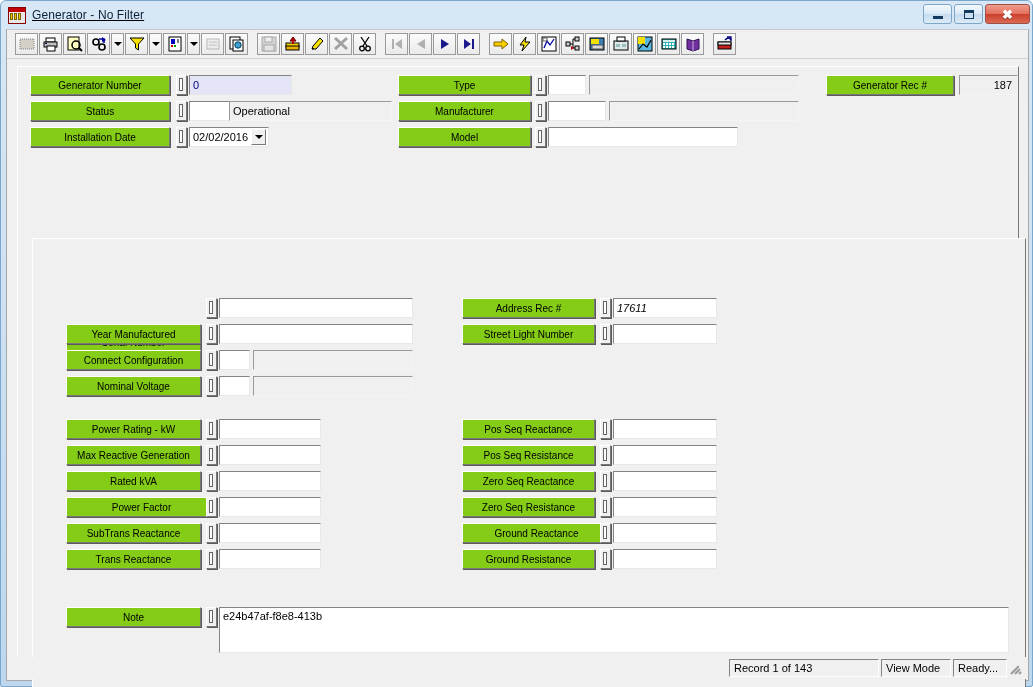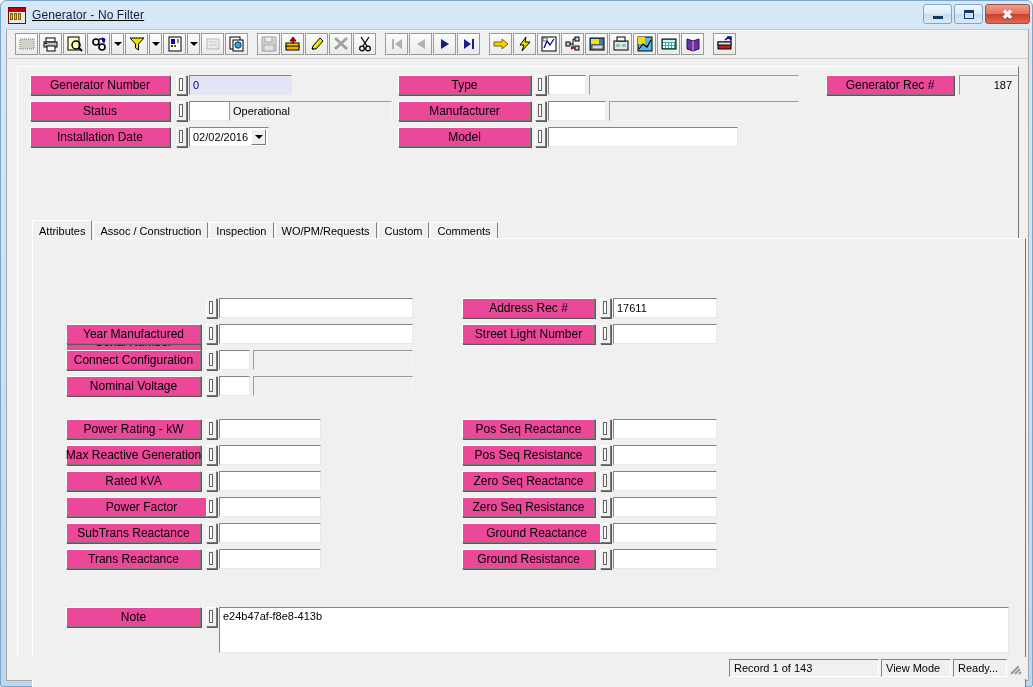--- a/index.html
+++ b/index.html
@@ -151,28 +151,28 @@
     border-left: 1px solid #ffffff;
     border-right: 1px solid #787878;
     border-bottom: 1px solid #787878;
   }
 
   
   .fld-label {
     position: absolute;
     box-sizing: border-box;
     height: 20px;
-    background: #ec4899;
+    background: #84cc16;
     border-top: 1px solid #ffffff;
     border-left: 1px solid #ffffff;
     border-right: 1px solid #787878;
     border-bottom: 1px solid #787878;
     box-shadow: 1px 1px 0 #5a5a5a;
     display: flex; align-items: center; justify-content: center;
-    font-size: 12px;
+    font-size: 10px;
     color: #000;
     white-space: nowrap;
   }
   
   .fld-spin {
     position: absolute;
     width: 11px; height: 20px;
     box-sizing: border-box;
     background: #f0f0f0;
     border-top: 1px solid #ffffff;
@@ -605,28 +605,20 @@
       <div class="inp" style="left:530px; top:34px; width:58px;"></div>
       <div class="inp flat-ro" style="left:591px; top:34px; width:190px;"></div>
 
       <div class="fld-label" style="left:380px; top:60px; width:133px;">Model</div>
       <div class="fld-spin" style="left:517px; top:60px;"></div>
       <div class="inp" style="left:530px; top:60px; width:190px;"></div>
 
       <div class="fld-label" style="left:808px; top:8px; width:128px;">Generator Rec #</div>
       <div class="inp flat-ro numeric" style="left:941px; top:8px; width:59px;">187</div>
 
-      <div id="tabstrip">
-        <div class="tab active">Attributes</div>
-        <div class="tab">Assoc / Construction</div>
-        <div class="tab">Inspection</div>
-        <div class="tab">WO/PM/Requests</div>
-        <div class="tab">Custom</div>
-        <div class="tab">Comments</div>
-      </div>
 
       <div id="tabbody">
         <div id="tabbody-inner">
 
           <div class="fld-label" style="left:33px; top:59px; width:135px;margin-top:34px;">Serial Number</div>
           <div class="fld-spin" style="left:173px; top:59px;"></div>
           <div class="inp" style="left:186px; top:59px; width:194px;"></div>
 
           <div class="fld-label" style="left:33px; top:85px; width:135px;">Year Manufactured</div>
           <div class="fld-spin" style="left:173px; top:85px;"></div>
@@ -661,21 +653,21 @@
           <div class="fld-label" style="left:33px; top:284px; width:135px;">SubTrans Reactance</div>
           <div class="fld-spin" style="left:173px; top:284px;"></div>
           <div class="inp" style="left:186px; top:284px; width:102px;"></div>
 
           <div class="fld-label" style="left:33px; top:310px; width:135px;">Trans Reactance</div>
           <div class="fld-spin" style="left:173px; top:310px;"></div>
           <div class="inp" style="left:186px; top:310px; width:102px;"></div>
 
           <div class="fld-label" style="left:429px; top:59px; width:133px;">Address Rec #</div>
           <div class="fld-spin" style="left:567px; top:59px;"></div>
-          <div class="inp" style="left:580px; top:59px; width:104px;">17611</div>
+          <div class="inp" style="left:580px; top:59px; width:104px;font-style:italic;">17611</div>
 
           <div class="fld-label" style="left:429px; top:85px; width:133px;">Street Light Number</div>
           <div class="fld-spin" style="left:567px; top:85px;"></div>
           <div class="inp" style="left:580px; top:85px; width:104px;"></div>
 
           <div class="fld-label" style="left:429px; top:180px; width:133px;">Pos Seq Reactance</div>
           <div class="fld-spin" style="left:567px; top:180px;"></div>
           <div class="inp" style="left:580px; top:180px; width:104px;"></div>
 
           <div class="fld-label" style="left:429px; top:206px; width:133px;">Pos Seq Resistance</div>

